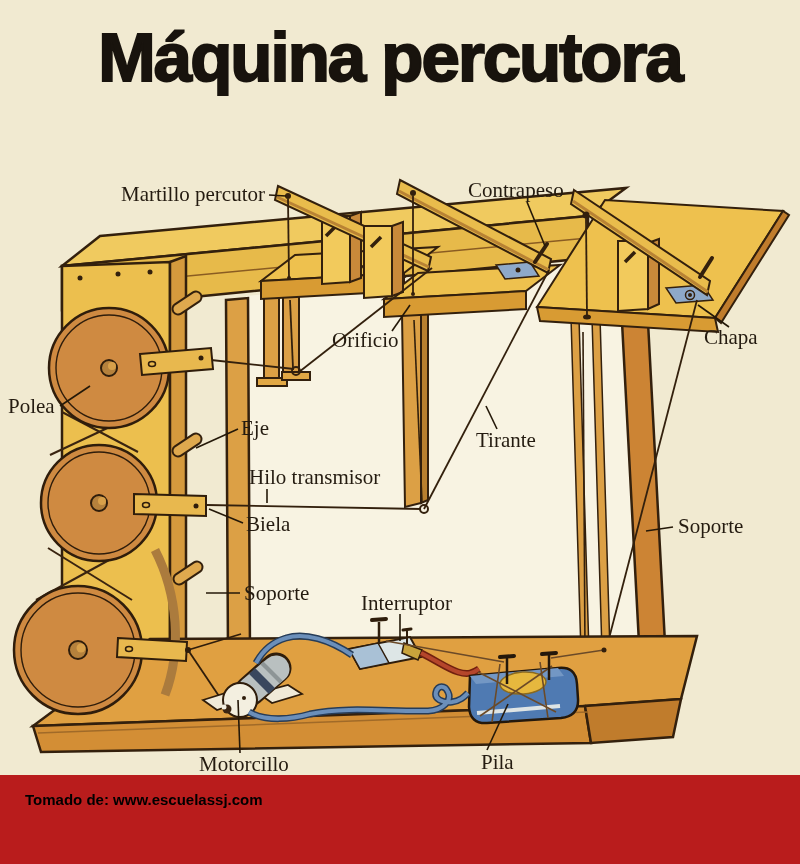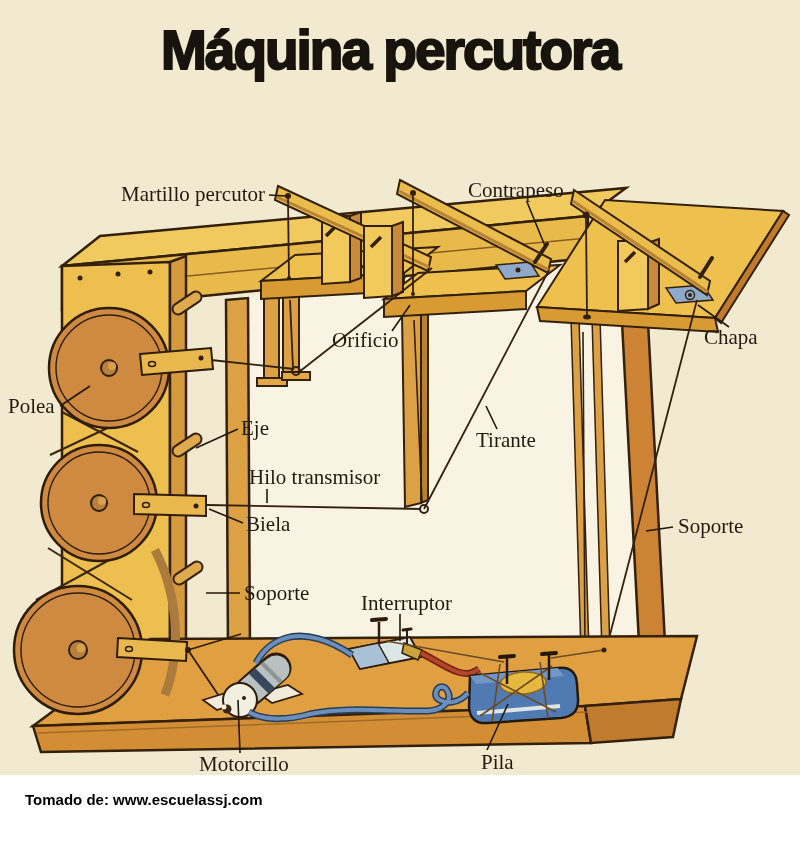--- a/index.html
+++ b/index.html
@@ -5,25 +5,25 @@
   html,body{margin:0;padding:0;}
   body{
     width:800px;height:864px;overflow:hidden;position:relative;
     background:#f1ead1;
     font-family:"Liberation Serif", serif;
   }
   .stage{position:absolute;inset:0;}
   .title{
     position:absolute;left:0;top:18px;width:780px;text-align:center;
     font-family:"Liberation Sans", sans-serif;
-    font-weight:900;font-size:55px;letter-spacing:-2px;color:#18130d;
+    font-weight:900;font-size:69px;letter-spacing:-2px;color:#18130d;
     -webkit-text-stroke:2px #18130d;
   }
   .footer{
-    position:absolute;left:0;top:775px;width:800px;height:89px;background:#ffffff;
+    position:absolute;left:0;top:775px;width:800px;height:89px;background:#b91c1c;
   }
   .footer .src{
     position:absolute;left:25px;top:16px;
     font-family:"Liberation Sans", sans-serif;font-weight:700;font-size:15px;color:#000;
   }
   svg text{
     font-family:"Liberation Serif", serif;
     font-size:21px;fill:#241b10;
   }
 </style>

